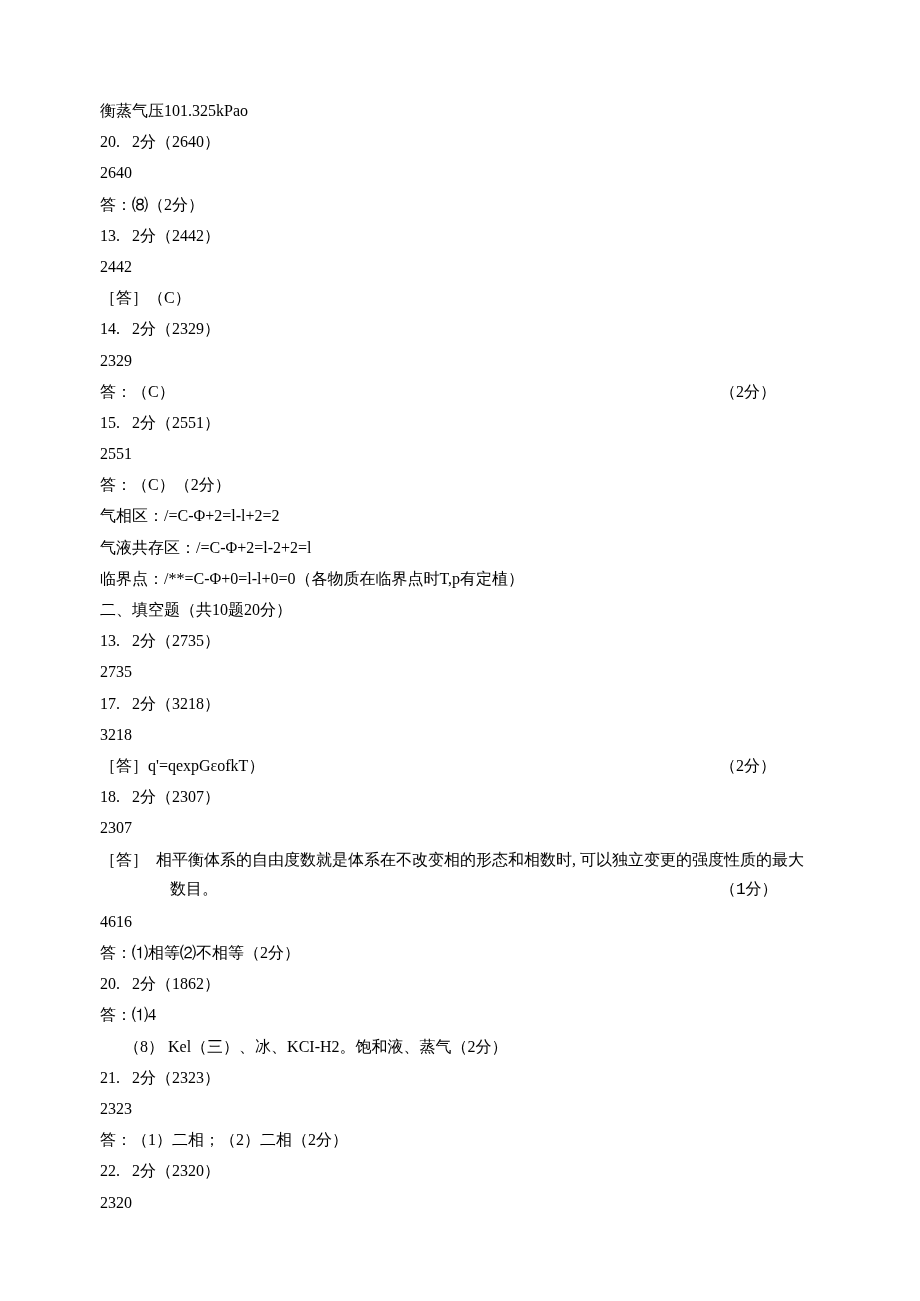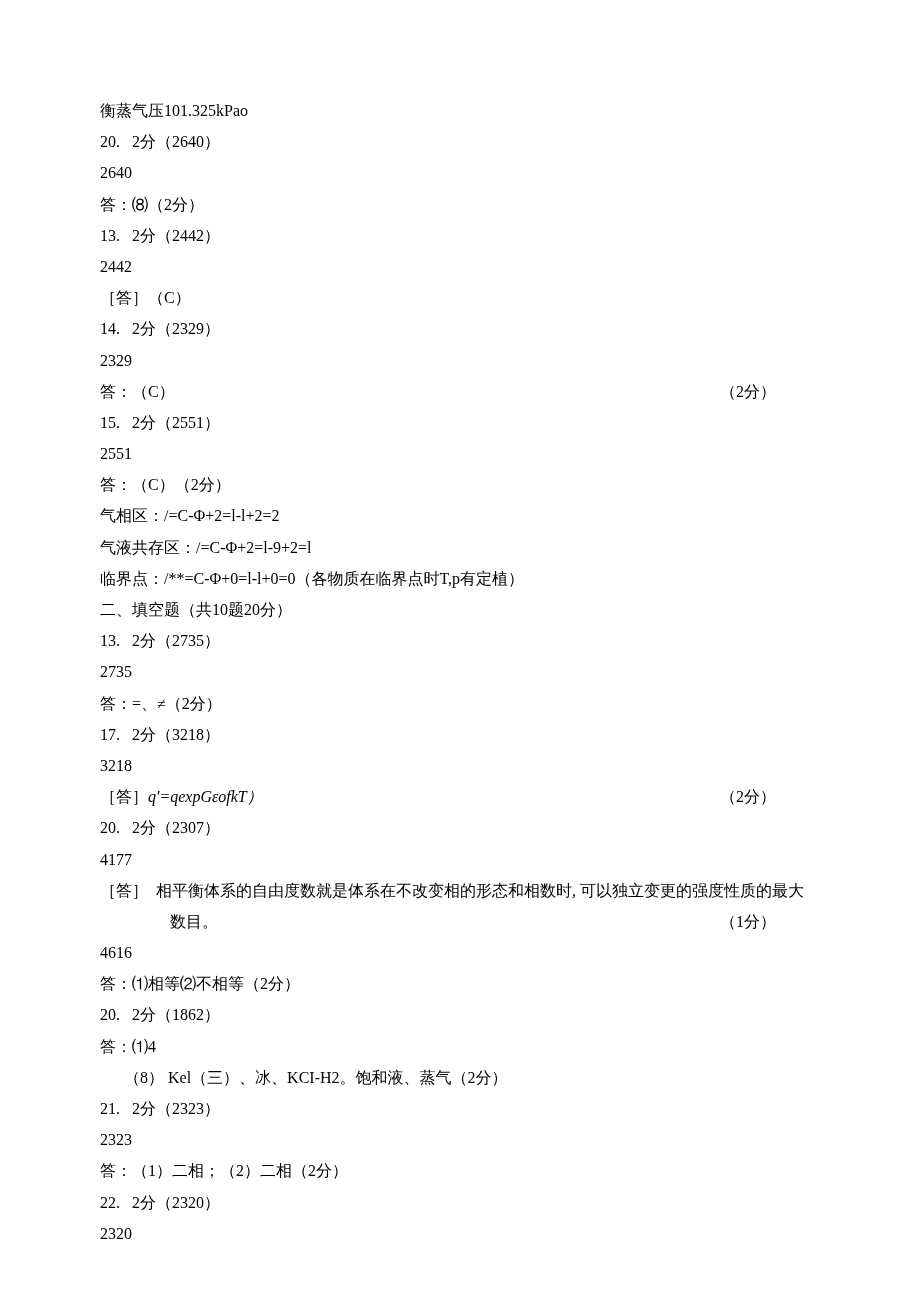--- a/index.html
+++ b/index.html
@@ -26,54 +26,53 @@
       position: absolute;
       left: 587px;
       top: 0;
       margin-left: 33px;
     }
     .indent-small {
       padding-left: 24px;
     }
     .indent-big {
       padding-left: 70px;
+      font-family: Liberation Mono, monospace;
     }
     .italic {
-      font-style: italic;
     }
   </style>
 </head>
 <body>
 
 <div id="content">
     <div class="line"><span>衡蒸气压101.325kPao</span></div>
     <div class="line"><span>20.   2分（2640）</span></div>
     <div class="line"><span>2640</span></div>
     <div class="line"><span>答：⑻（2分）</span></div>
     <div class="line"><span>13.   2分（2442）</span></div>
     <div class="line"><span>2442</span></div>
     <div class="line"><span>［答］（C）</span></div>
     <div class="line"><span>14.   2分（2329）</span></div>
     <div class="line"><span>2329</span></div>
     <div class="line"><span>答：（C）</span><span class="right-annot">（2分）</span></div>
     <div class="line"><span>15.   2分（2551）</span></div>
     <div class="line"><span>2551</span></div>
     <div class="line"><span>答：（C）（2分）</span></div>
     <div class="line"><span>气相区：/=C-Φ+2=l-l+2=2</span></div>
-    <div class="line"><span>气液共存区：/=C-Φ+2=l-9+2=l</span></div>
+    <div class="line"><span>气液共存区：/=C-Φ+2=l-2+2=l</span></div>
     <div class="line"><span>临界点：/**=C-Φ+0=l-l+0=0（各物质在临界点时T,p有定植）</span></div>
     <div class="line"><span>二、填空题（共10题20分）</span></div>
     <div class="line"><span>13.   2分（2735）</span></div>
     <div class="line"><span>2735</span></div>
-    <div class="line"><span>答：=、≠（2分）</span></div>
     <div class="line"><span>17.   2分（3218）</span></div>
     <div class="line"><span>3218</span></div>
     <div class="line"><span>［答］</span><span class="italic">q'=qexpGεofkT）</span><span class="right-annot">（2分）</span></div>
-    <div class="line"><span>20.   2分（2307）</span></div>
-    <div class="line"><span>4177</span></div>
+    <div class="line"><span>18.   2分（2307）</span></div>
+    <div class="line"><span>2307</span></div>
     <div class="line"><span>［答］  相平衡体系的自由度数就是体系在不改变相的形态和相数时, 可以独立变更的强度性质的最大</span></div>
     <div class="line indent-big"><span>数目。</span><span class="right-annot">（1分）</span></div>
     <div class="line"><span>4616</span></div>
     <div class="line"><span>答：⑴相等⑵不相等（2分）</span></div>
     <div class="line"><span>20.   2分（1862）</span></div>
     <div class="line"><span>答：⑴4</span></div>
     <div class="line indent-small"><span>（8） Kel（三）、冰、KCI-H2。饱和液、蒸气（2分）</span></div>
     <div class="line"><span>21.   2分（2323）</span></div>
     <div class="line"><span>2323</span></div>
     <div class="line"><span>答：（1）二相；（2）二相（2分）</span></div>

